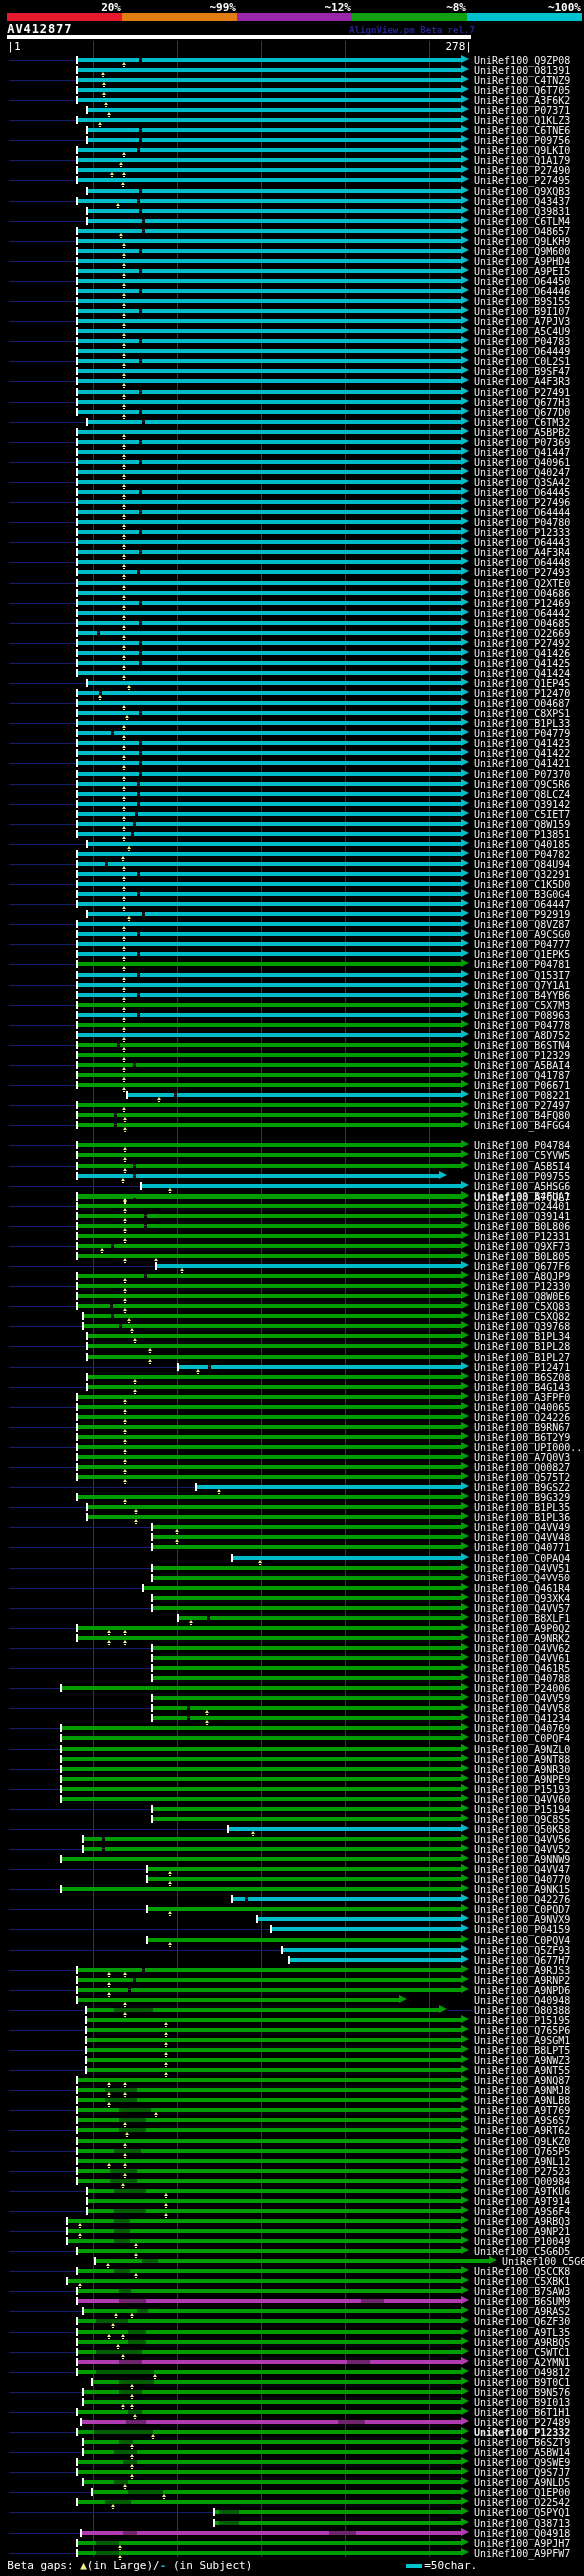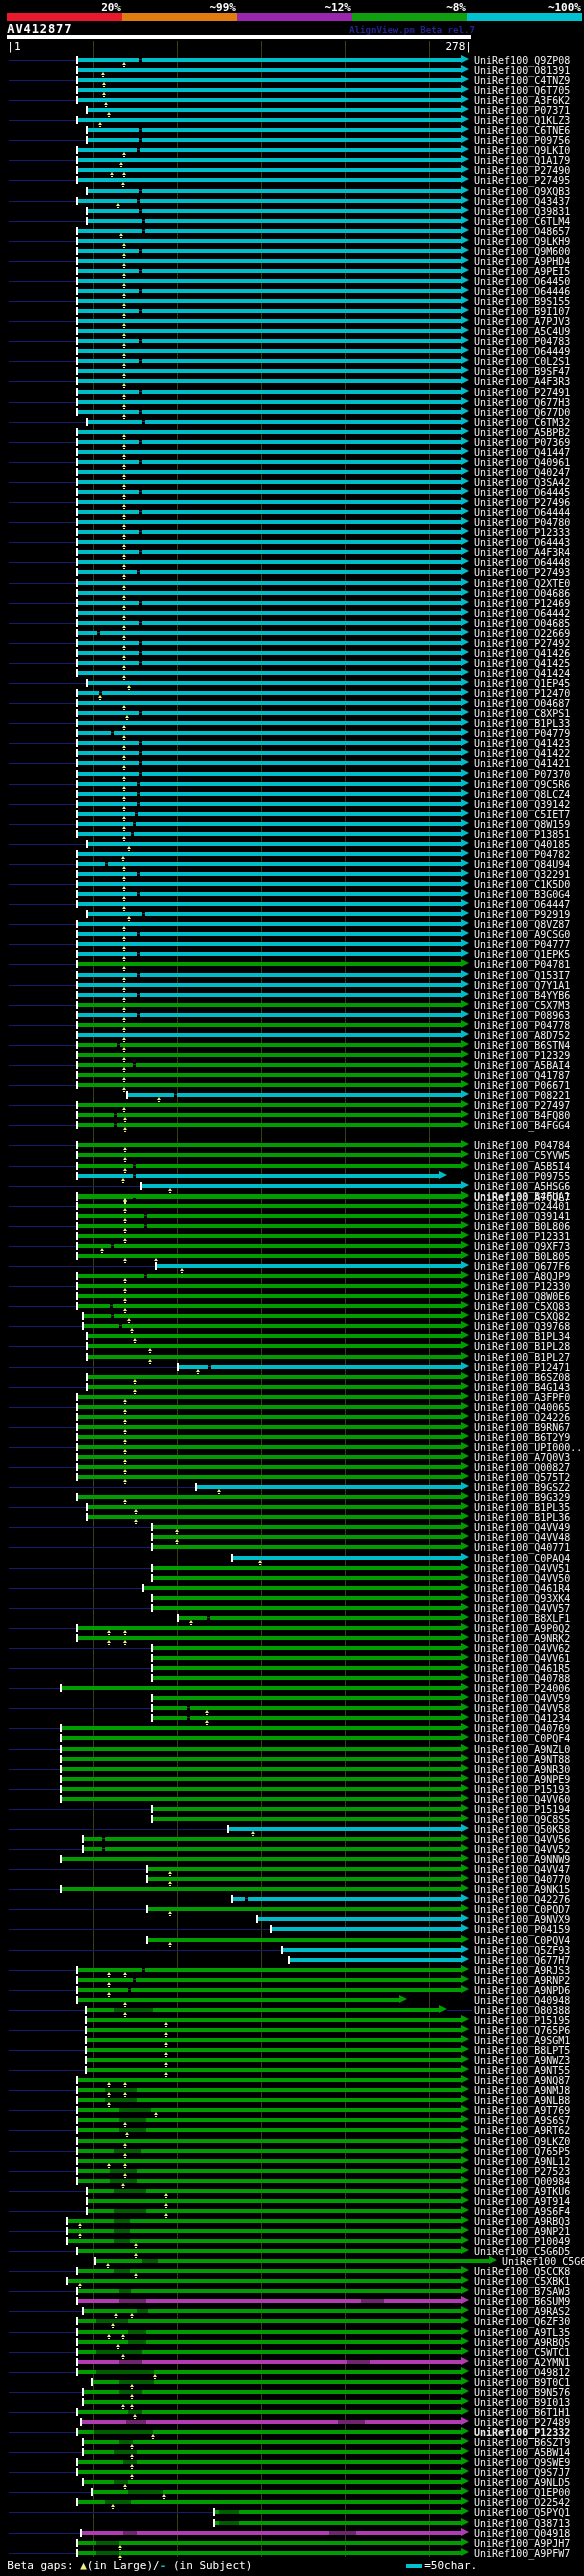--- a/index.html
+++ b/index.html
@@ -1249,21 +1249,21 @@
         <div class="gaptri" style="left: 258px;"></div>
         <div class="hit-label">UniRef100_C0PAQ4</div>
       </div>
       <div class="row" style="top: 1563px;">
         <div class="leader" style="left: 9.1px; width: 143px;"></div>
         <div class="bar" style="left: 153px; width: 309px; background: rgb(0, 156, 0);"></div>
         <div class="tick" style="left: 151px;"></div>
         <div class="arrowhead" style="left: 461px; border-left: 8.2px solid rgb(0, 156, 0);"></div>
         <div class="hit-label">UniRef100_Q4VV51</div>
       </div>
-      <div class="row" style="top: 1573px;">
+      <div class="row" style="top: 1573px; font-family: Liberation Mono, monospace;">
         <div class="bar" style="left: 153px; width: 309px; background: rgb(0, 156, 0);"></div>
         <div class="tick" style="left: 151px;"></div>
         <div class="arrowhead" style="left: 461px; border-left: 8.2px solid rgb(0, 156, 0);"></div>
         <div class="hit-label">UniRef100_Q4VV50</div>
       </div>
       <div class="row" style="top: 1583px;">
         <div class="leader" style="left: 9.1px; width: 134px;"></div>
         <div class="bar" style="left: 143px; width: 318px; background: rgb(0, 156, 0);"></div>
         <div class="tick" style="left: 142px;"></div>
         <div class="arrowhead" style="left: 461px; border-left: 8.2px solid rgb(0, 156, 0);"></div>

